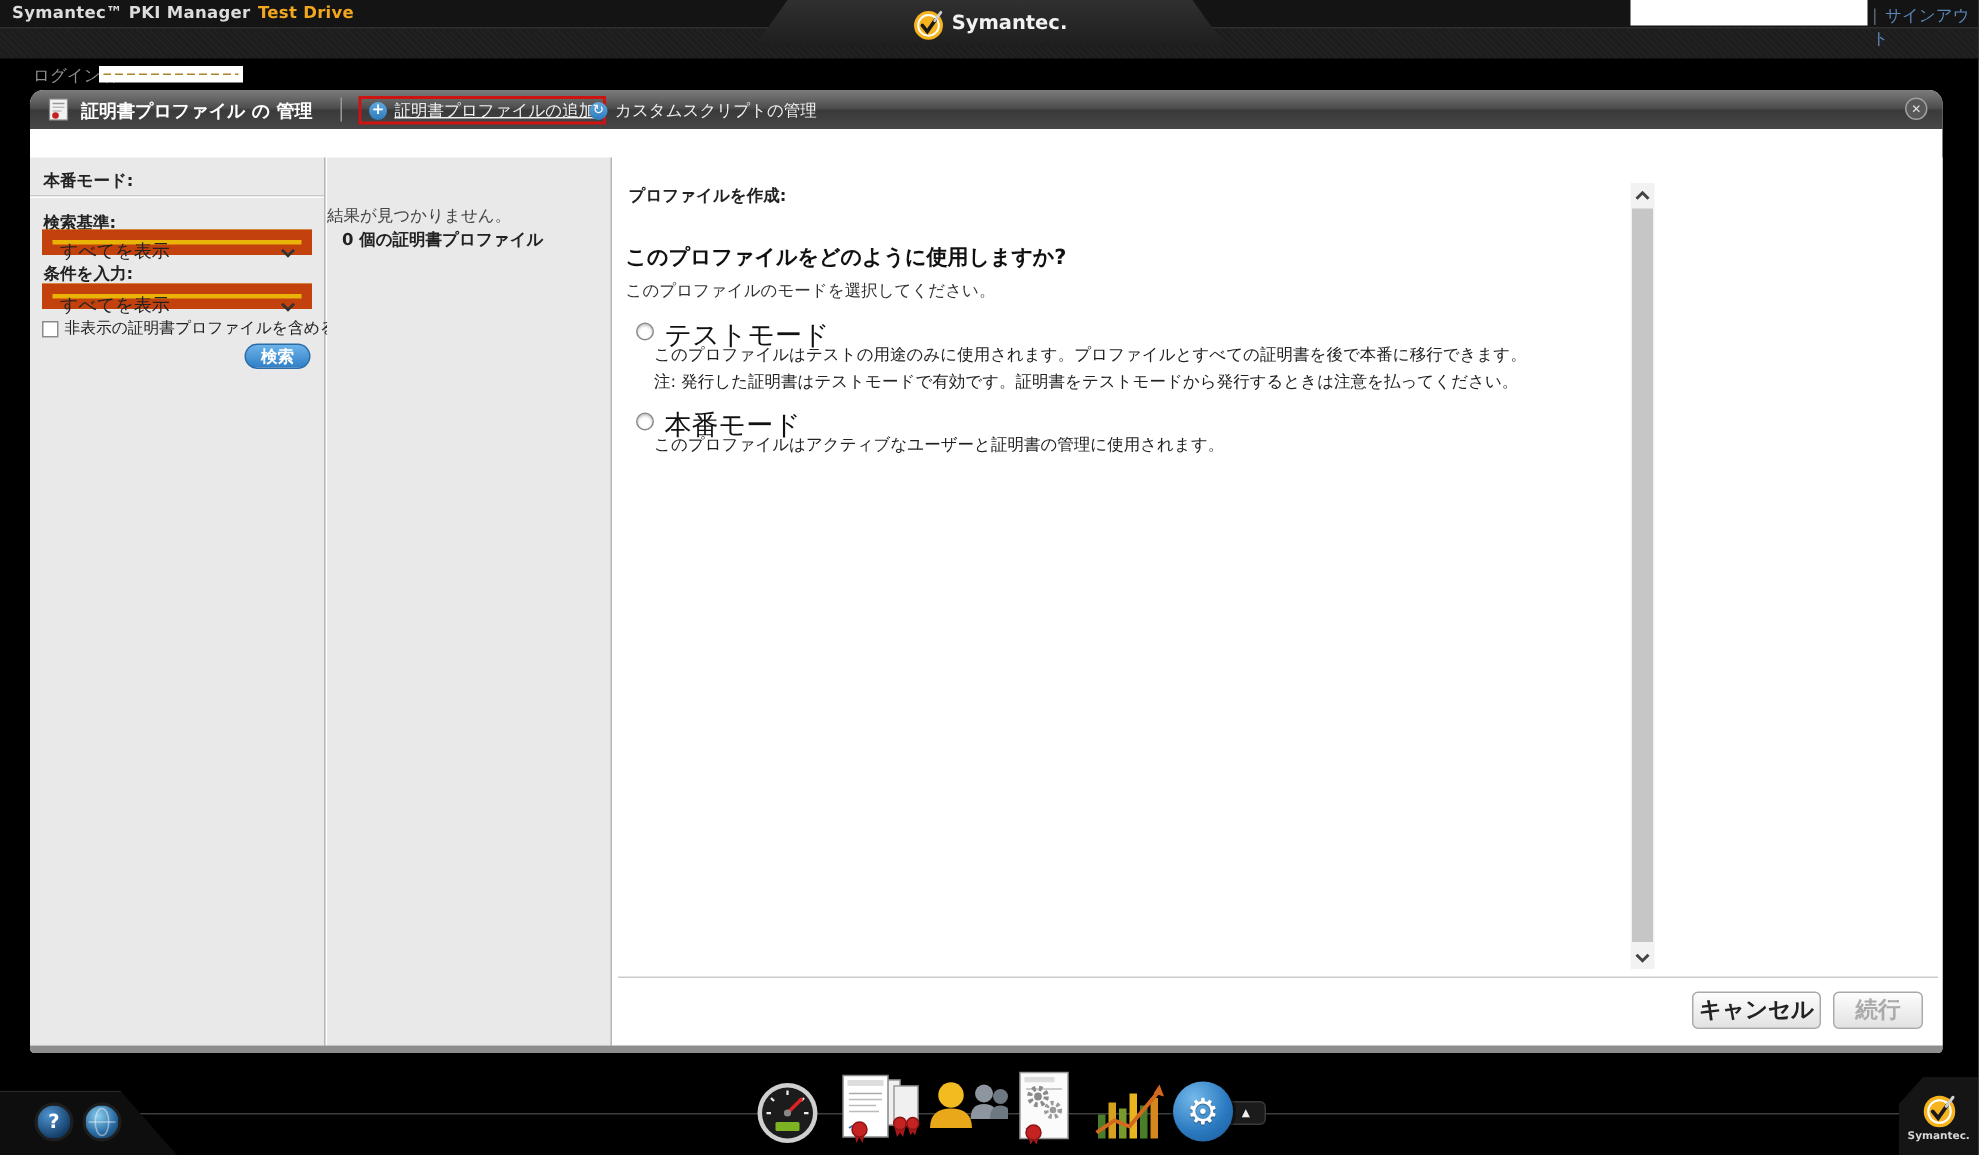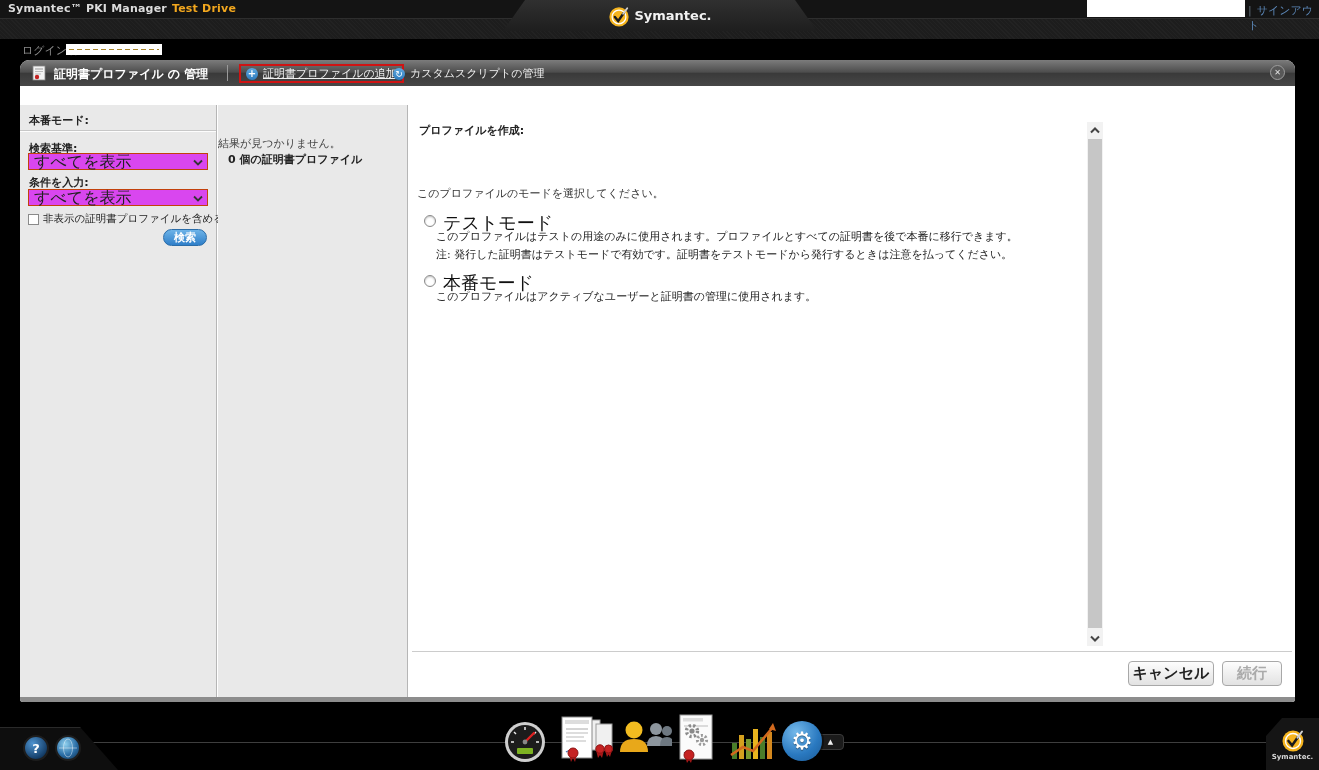--- a/index.html
+++ b/index.html
@@ -62,22 +62,22 @@
   .col-search { position:absolute; left:0; top:0; width:197px; height:100%;
     background:#e9e9e9; border-right:1px solid #b6b6b6; }
   .col-list { position:absolute; left:198px; top:0; width:190px; height:100%;
     background:#e9e9e9; border-right:1px solid #b6b6b6; }
   .col-content { position:absolute; left:389px; top:0; width:886px; height:100%; background:#fff; }
 
   
   .s-label { position:absolute; left:9px; font-size:11px; font-weight:bold; color:#222; }
   .s-divider { position:absolute; left:0; top:25px; width:100%; height:2px;
     border-top:1px solid #c7c7c7; border-bottom:1px solid #fdfdfd; }
-  .sel { position:absolute; left:8px; width:180px; height:17px; background:#d946ef;
-    border:1px solid #c2410c; font-size:16px; line-height:15px; padding-left:5px; color:#222; cursor:pointer; }
+  .sel { position:absolute; left:8px; width:180px; height:17px; background:#eab308;
+    border:7px solid #c2410c; font-size:12px; line-height:15px; padding-left:5px; color:#222; cursor:pointer; }
   .sel svg { position:absolute; right:4px; top:5px; }
   .chk-row { position:absolute; left:8px; top:107px; display:flex; align-items:center; gap:4px; }
   .chk-box { width:11px; height:11px; background:#fff; border:1px solid #8a8a8a; flex:none; cursor:pointer; }
   .chk-label { font-size:10.5px; color:#222; white-space:nowrap; }
   .search-btn { position:absolute; left:143px; top:124px; width:44px; height:17px; border-radius:9px;
     background:linear-gradient(#6db3e8,#2f7fc9); border:1px solid #2a6ca8; color:#fff;
     font-size:11px; font-weight:bold; text-align:center; line-height:15px; cursor:pointer; }
 
   
   .list-header { position:absolute; left:10px; top:8px; font-size:11px; font-weight:bold; color:#222;margin-top:39px; }
@@ -227,20 +227,21 @@
     </div>
 
     <div class="col-list">
       <span class="list-header">0 個の証明書プロファイル</span>
       <span class="list-empty">結果が見つかりません。</span>
     </div>
 
     <div class="col-content">
       <span class="wiz-label">プロファイルを作成:</span>
 
+      <div class="wiz-question">このプロファイルをどのように使用しますか?</div>
       <div class="wiz-instruction">このプロファイルのモードを選択してください。</div>
 
       <span class="radio" style="left:15px; top:110px"></span>
       <span class="opt-title" style="left:34px; top:106px">テストモード</span>
       <span class="opt-desc" style="left:27px; top:124px">このプロファイルはテストの用途のみに使用されます。プロファイルとすべての証明書を後で本番に移行できます。</span>
       <span class="opt-desc" style="left:27px; top:142px">注: 発行した証明書はテストモードで有効です。証明書をテストモードから発行するときは注意を払ってください。</span>
 
       <span class="radio" style="left:15px; top:170px"></span>
       <span class="opt-title" style="left:34px; top:166px">本番モード</span>
       <span class="opt-desc" style="left:27px; top:184px">このプロファイルはアクティブなユーザーと証明書の管理に使用されます。</span>

